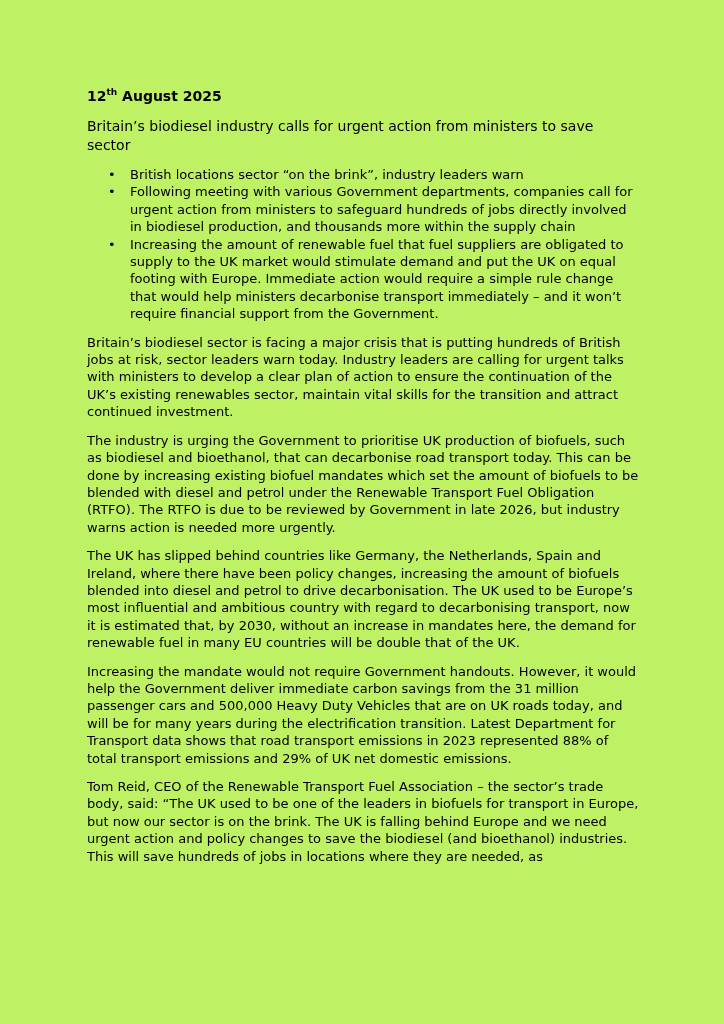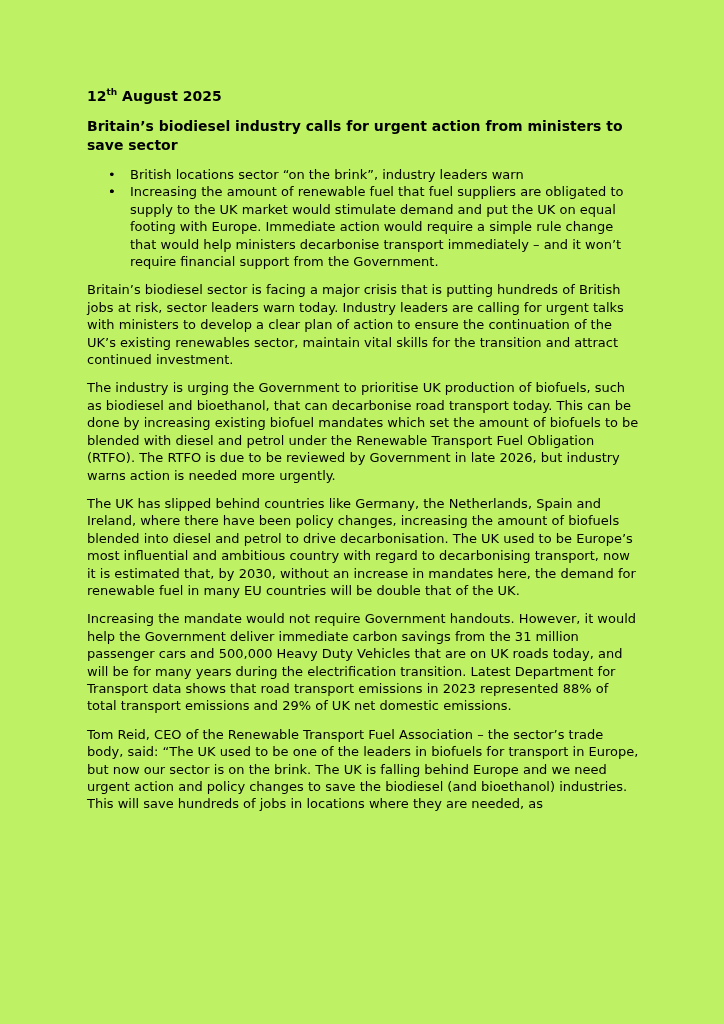--- a/index.html
+++ b/index.html
@@ -23,21 +23,21 @@
     font-weight: bold;
     line-height: 19px;
     margin: 0 0 11px 0;
   }
   .date-line sup {
     font-size: 9px;
     line-height: 0;
   }
   .headline {
     font-size: 14px;
-    font-weight: bold;
+    font-weight: normal;
     line-height: 19px;
     margin: 0 0 11px 0;
   }
   .body-text {
     font-size: 13px;
     line-height: 17.4px;
   }
   ul.bullets {
     list-style: none;
     margin: 0 0 11px 0;
@@ -60,21 +60,21 @@
 <body>
 
 <div class="page">
 
   <p class="date-line"><span>12</span><sup>th</sup><span> August 2025</span></p>
 
   <h1 class="headline">Britain’s biodiesel industry calls for urgent action from ministers to save sector</h1>
 
   <ul class="bullets body-text">
     <li><span class="bullet-glyph">•</span><span>British locations sector “on the brink”, industry leaders warn</span></li>
-    <li><span class="bullet-glyph">•</span></li>
+    <li><span class="bullet-glyph">•</span><span>Following meeting with various Government departments, companies call for urgent action from ministers to safeguard hundreds of jobs directly involved in biodiesel production, and thousands more within the supply chain</span></li>
     <li><span class="bullet-glyph">•</span><span>Increasing the amount of renewable fuel that fuel suppliers are obligated to supply to the UK market would stimulate demand and put the UK on equal footing with Europe. Immediate action would require a simple rule change that would help ministers decarbonise transport immediately – and it won’t require financial support from the Government.</span></li>
   </ul>
 
   <p class="para body-text">Britain’s biodiesel sector is facing a major crisis that is putting hundreds of British jobs at risk, sector leaders warn today. Industry leaders are calling for urgent talks with ministers to develop a clear plan of action to ensure the continuation of the UK’s existing renewables sector, maintain vital skills for the transition and attract continued investment.</p>
   <p class="para body-text">The industry is urging the Government to prioritise UK production of biofuels, such as biodiesel and bioethanol, that can decarbonise road transport today. This can be done by increasing existing biofuel mandates which set the amount of biofuels to be blended with diesel and petrol under the Renewable Transport Fuel Obligation (RTFO). The RTFO is due to be reviewed by Government in late 2026, but industry warns action is needed more urgently.</p>
   <p class="para body-text">The UK has slipped behind countries like Germany, the Netherlands, Spain and Ireland, where there have been policy changes, increasing the amount of biofuels blended into diesel and petrol to drive decarbonisation. The UK used to be Europe’s most influential and ambitious country with regard to decarbonising transport, now it is estimated that, by 2030, without an increase in mandates here, the demand for renewable fuel in many EU countries will be double that of the UK.</p>
   <p class="para body-text">Increasing the mandate would not require Government handouts. However, it would help the Government deliver immediate carbon savings from the 31 million passenger cars and 500,000 Heavy Duty Vehicles that are on UK roads today, and will be for many years during the electrification transition. Latest Department for Transport data shows that road transport emissions in 2023 represented 88% of total transport emissions and 29% of UK net domestic emissions.</p>
   <p class="para body-text">Tom Reid, CEO of the Renewable Transport Fuel Association – the sector’s trade body, said: “The UK used to be one of the leaders in biofuels for transport in Europe, but now our sector is on the brink. The UK is falling behind Europe and we need urgent action and policy changes to save the biodiesel (and bioethanol) industries. This will save hundreds of jobs in locations where they are needed, as</p>
 
 </div>

